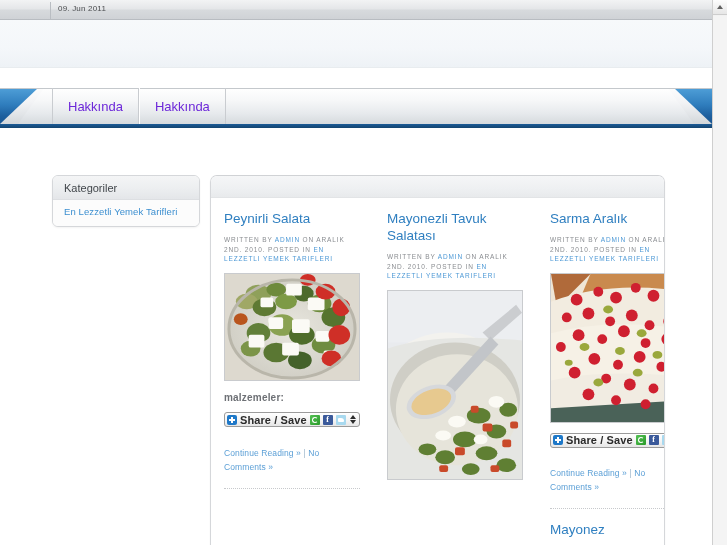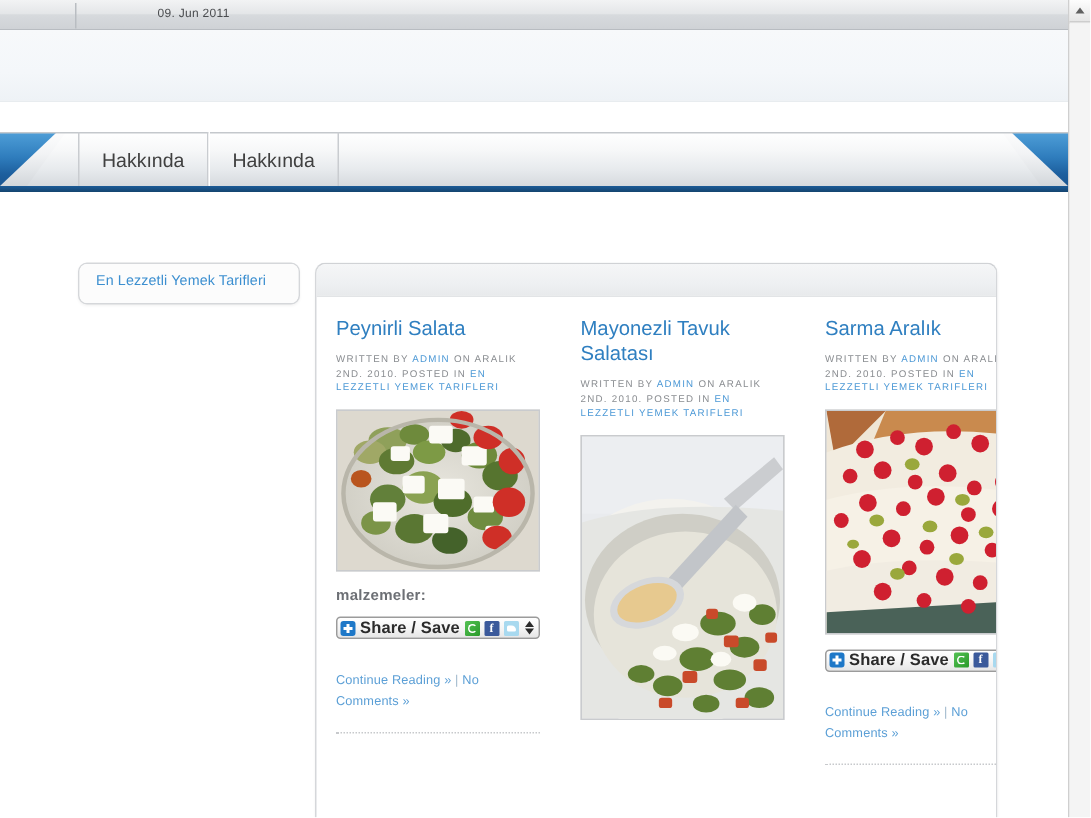--- a/index.html
+++ b/index.html
@@ -33,21 +33,20 @@
     width: 1px; height: 17px;
     background: #b9bdc2;
   }
   .chrome-date {
     position: absolute;
     left: 58px; top: 4px;
     font-size: 8px;
     color: #4a4c4f;
     letter-spacing: 0.2px;
     white-space: nowrap;
-    margin-left: 47px;
   }
 
   
   .scrollbar {
     position: absolute;
     right: 0; top: 0;
     width: 15px; height: 545px;
     background: #f2f2f2;
     border-left: 1px solid #cfcfcf;
   }
@@ -141,21 +140,21 @@
     height: 36px;
     display: flex;
   }
   .nav-item {
     position: relative;
     height: 36px;
     padding: 0 15px;
     display: flex;
     align-items: center;
     font-size: 13px;
-    color: #404040;
+    color: #6d28d9;
     border-right: 1px solid #c9ccd0;
     border-left: 1px solid #ffffff;
     cursor: pointer;
   }
   .nav-item:first-child { border-left: 1px solid #c9ccd0; }
 
   
   .content {
     position: absolute;
     left: 0; top: 112px;
@@ -385,20 +384,21 @@
         <div class="nav-item">
           <span>Hakkında</span>
         </div>
       </div>
     </div>
 
     <div class="content">
 
       <div class="sidebar">
         <div class="widget">
+          <div class="widget-title">Kategoriler</div>
           <div class="widget-body">
             <span class="widget-link">En Lezzetli Yemek Tarifleri</span>
           </div>
         </div>
       </div>
 
       <div class="panel">
         <div class="panel-head"></div>
 
         <div class="cols">
@@ -596,20 +596,21 @@
               <span class="sh-ic sh-tw"></span>
               <span class="sh-arrows"></span>
             </div>
 
             <div class="readmore">
               <a>Continue Reading »</a><span class="sep"> | </span><a>No Comments »</a>
             </div>
 
             <div class="divider"></div>
 
+            <div class="post-title">Mayonez</div>
           </div>
 
         </div>
       </div>
 
     </div>
   </div>
 </div>
 
 </body></html>

